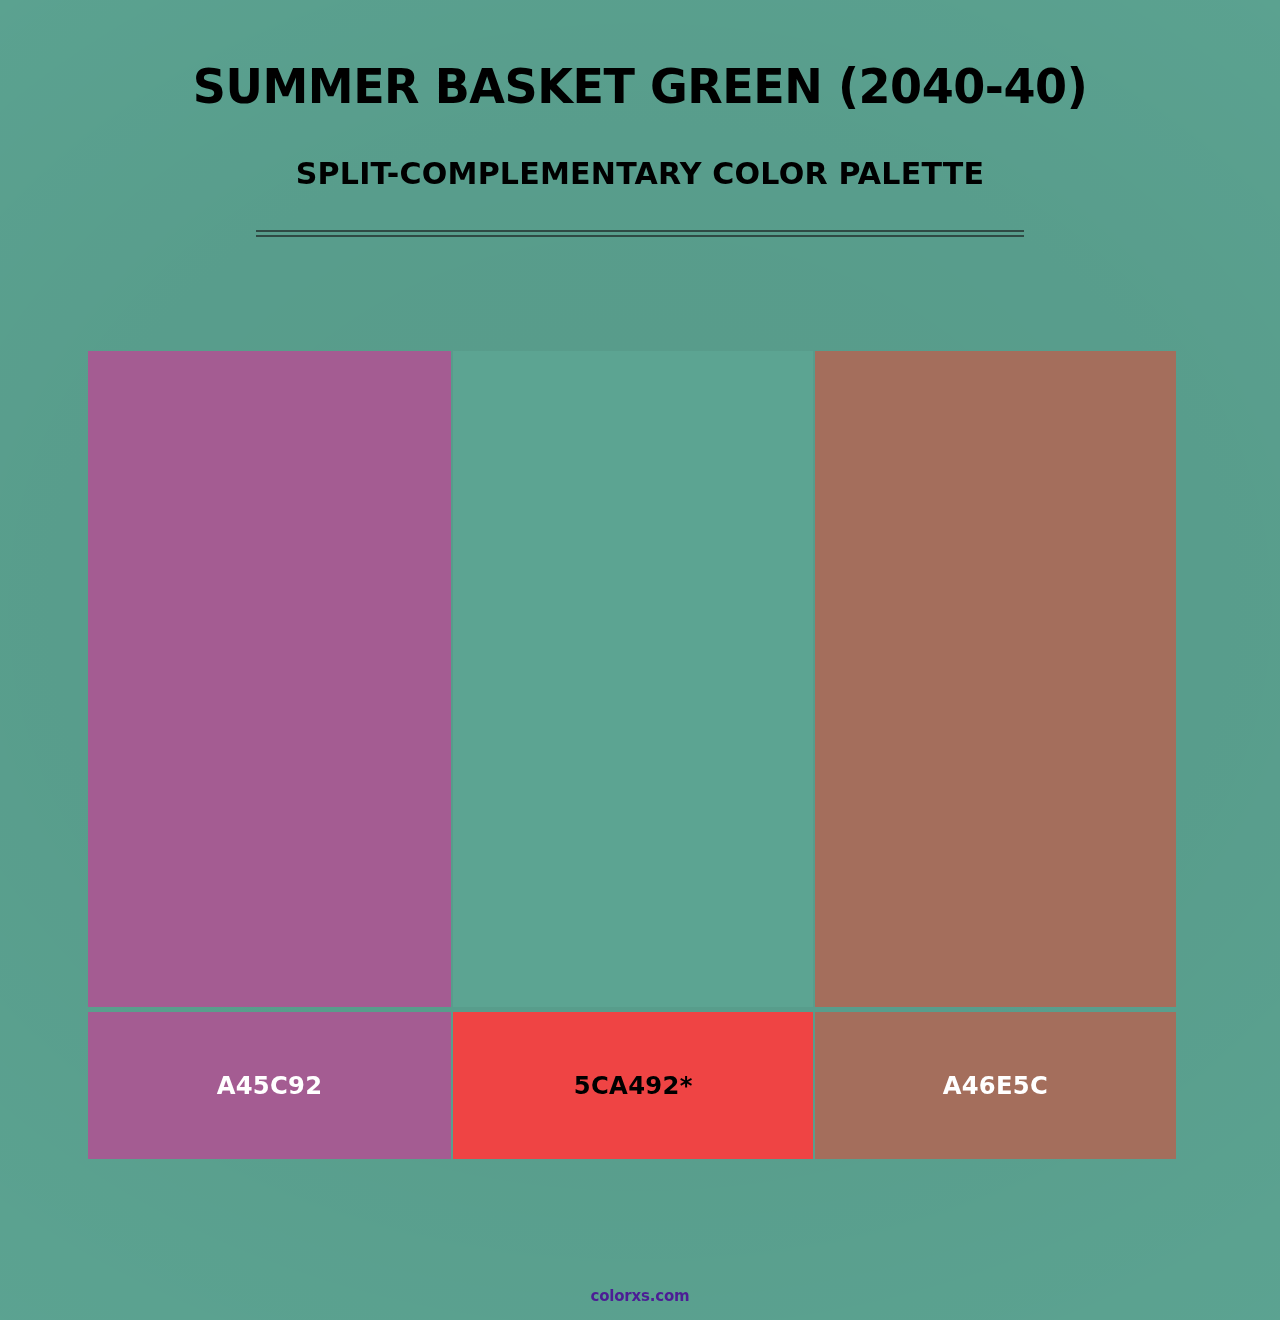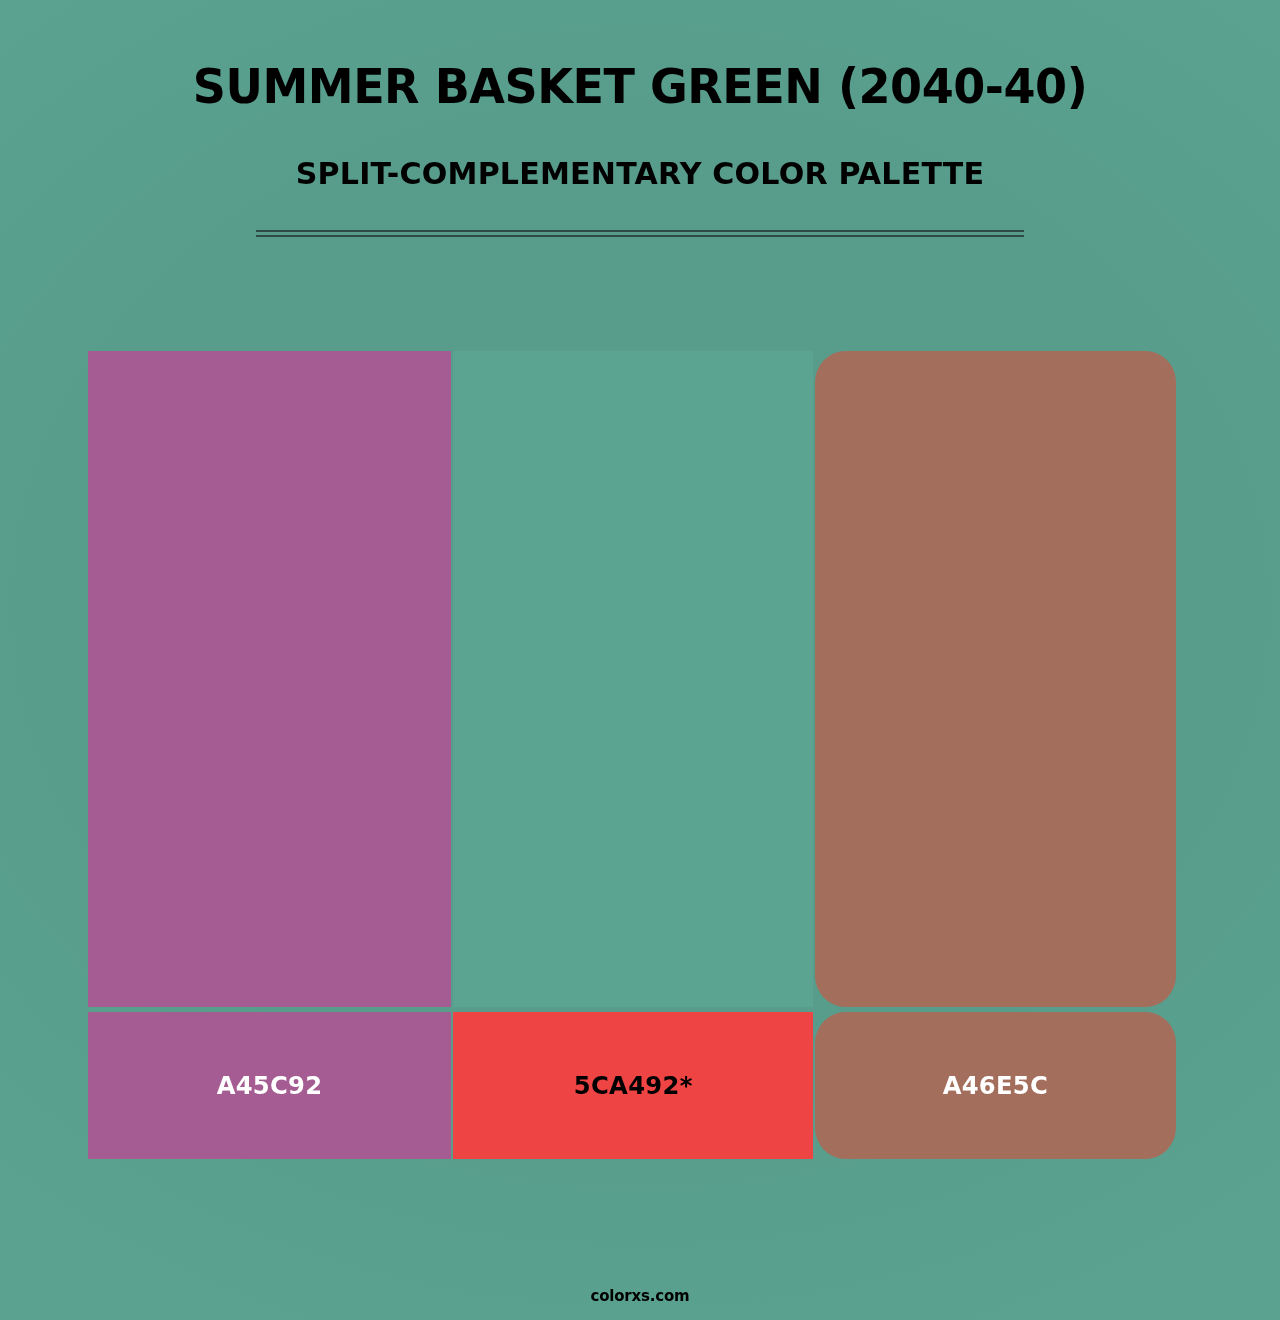--- a/index.html
+++ b/index.html
@@ -126,36 +126,36 @@
     font-weight: 700;
     font-size: 25px;
     letter-spacing: 0.3px;
     transform: scaleX(0.97);
     white-space: nowrap;
   }
 
   
   .col-0 { flex: 0 0 363px; }
   .col-1 { flex: 0 0 360px; }
-  .col-2 { flex: 0 0 361px; border-radius: 31px; }
+  .col-2 { flex: 0 0 361px; }
 
   
   .footer {
     position: absolute;
     left: 0;
     right: 0;
     top: 1286px;
     text-align: center;
   }
   .footer span {
     font-family: "DejaVu Sans", sans-serif;
     font-weight: 700;
     font-size: 15px;
     letter-spacing: -0.2px;
-    color: #000000;
+    color: #4c1d95;
     text-align: right;
   }
 </style>
 </head>
 <body>
 
 <div class="bg" style="background-color: rgb(92, 164, 146);"></div>
 
 <div class="stage">
 

